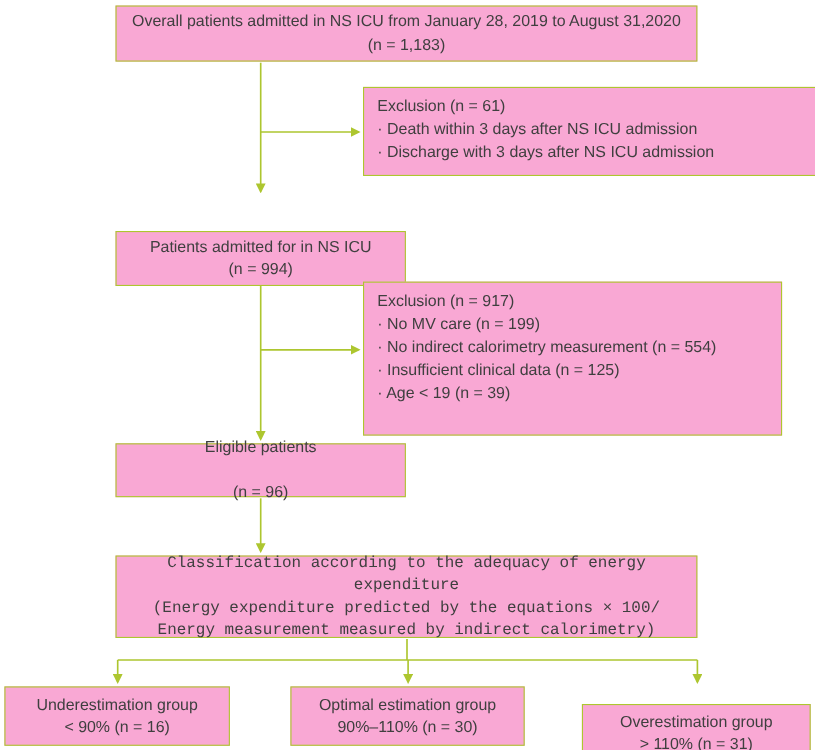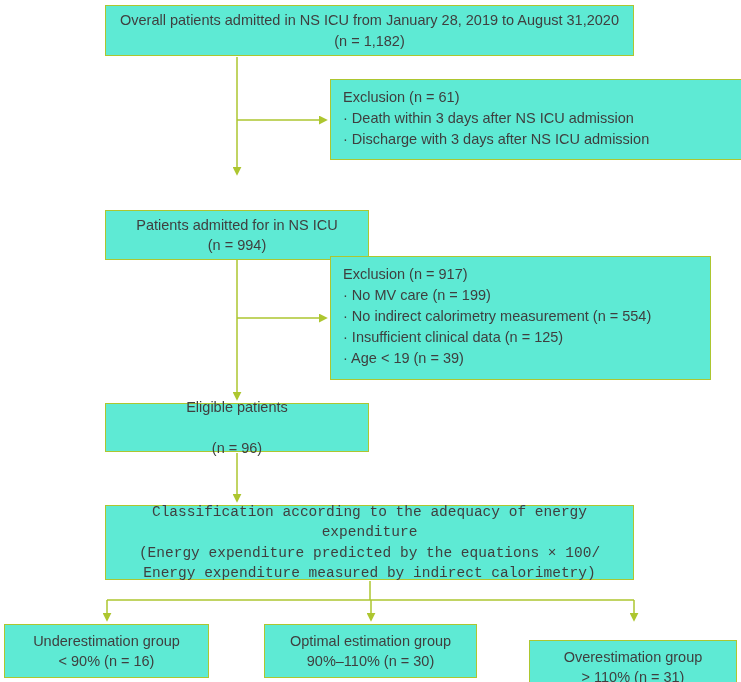--- a/index.html
+++ b/index.html
@@ -17,21 +17,21 @@
     overflow: hidden;
   }
   svg.connectors {
     position: absolute;
     left: 0; top: 0;
     width: 741px; height: 682px;
     pointer-events: none;
   }
   .box {
     position: absolute;
-    background: #5eead4;
+    background: #f9a8d4;
     border: 1.5px solid #adc62f;
   }
   .box.center {
     display: flex;
     flex-direction: column;
     justify-content: center;
     align-items: center;
     text-align: center;
     line-height: 1.4;
     padding: 2px 6px;
@@ -63,51 +63,51 @@
       <line x1="370" y1="581" x2="370" y2="600"></line>
       <line x1="107" y1="600" x2="634" y2="600"></line>
       <line x1="107" y1="600" x2="107" y2="620" marker-end="url(#arrow)"></line>
       <line x1="371" y1="600" x2="371" y2="620" marker-end="url(#arrow)"></line>
       <line x1="634" y1="600" x2="634" y2="620" marker-end="url(#arrow)"></line>
     </g>
   </svg>
 
   <div class="box center" style="left:105px; top:5px; width:529px; height:51px;">
     <span class="line">Overall patients admitted in NS ICU from January 28, 2019 to August 31,2020</span>
-    <span class="line">(n = 1,182)</span>
+    <span class="line">(n = 1,183)</span>
   </div>
 
   <div class="box leftalign" style="left:330px; top:79px; width:414px; height:81px;">
     <span class="line">Exclusion (n = 61)</span>
     <span class="line">· Death within 3 days after NS ICU admission</span>
     <span class="line">· Discharge with 3 days after NS ICU admission</span>
   </div>
 
   <div class="box center" style="left:105px; top:178px; width:264px; height:50px;margin-top:32px;">
     <span class="line">Patients admitted for in NS ICU</span>
     <span class="line">(n = 994)</span>
   </div>
 
-  <div class="box leftalign" style="left:330px; top:256px; width:381px; height:124px;">
+  <div class="box leftalign" style="left:330px; top:256px; width:381px; height:140px;">
     <span class="line">Exclusion (n = 917)</span>
     <span class="line">· No MV care (n = 199)</span>
     <span class="line">· No indirect calorimetry measurement (n = 554)</span>
     <span class="line">· Insufficient clinical data (n = 125)</span>
     <span class="line">· Age &lt; 19 (n = 39)</span>
   </div>
 
   <div class="box center" style="left:105px; top:403px; width:264px; height:49px;gap:20px;">
     <span class="line">Eligible patients</span>
     <span class="line">(n = 96)</span>
   </div>
 
   <div class="box center" style="left:105px; top:505px; width:529px; height:75px;font-family:Liberation Mono, monospace;">
     <span class="line">Classification according to the adequacy of energy expenditure</span>
     <span class="line">(Energy expenditure predicted by the equations × 100/</span>
-    <span class="line">Energy expenditure measured by indirect calorimetry)</span>
+    <span class="line">Energy measurement measured by indirect calorimetry)</span>
   </div>
 
   <div class="box center" style="left:4px; top:624px; width:205px; height:54px;">
     <span class="line">Underestimation group</span>
     <span class="line">&lt; 90% (n = 16)</span>
   </div>
 
   <div class="box center" style="left:264px; top:624px; width:213px; height:54px;">
     <span class="line">Optimal estimation group</span>
     <span class="line">90%–110% (n = 30)</span>

